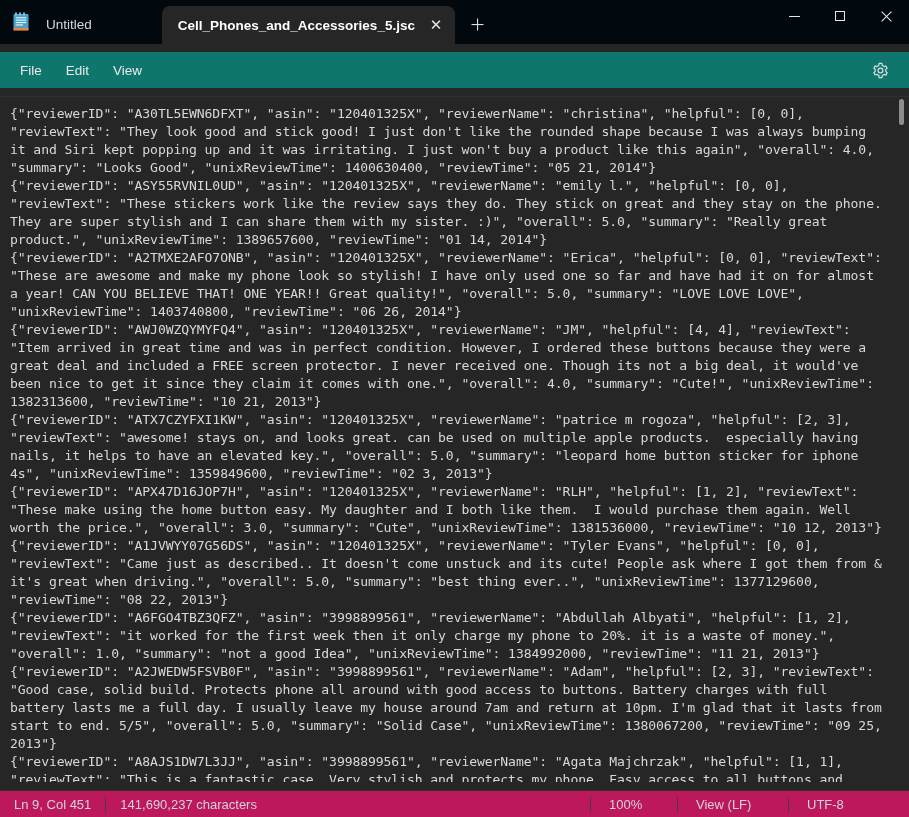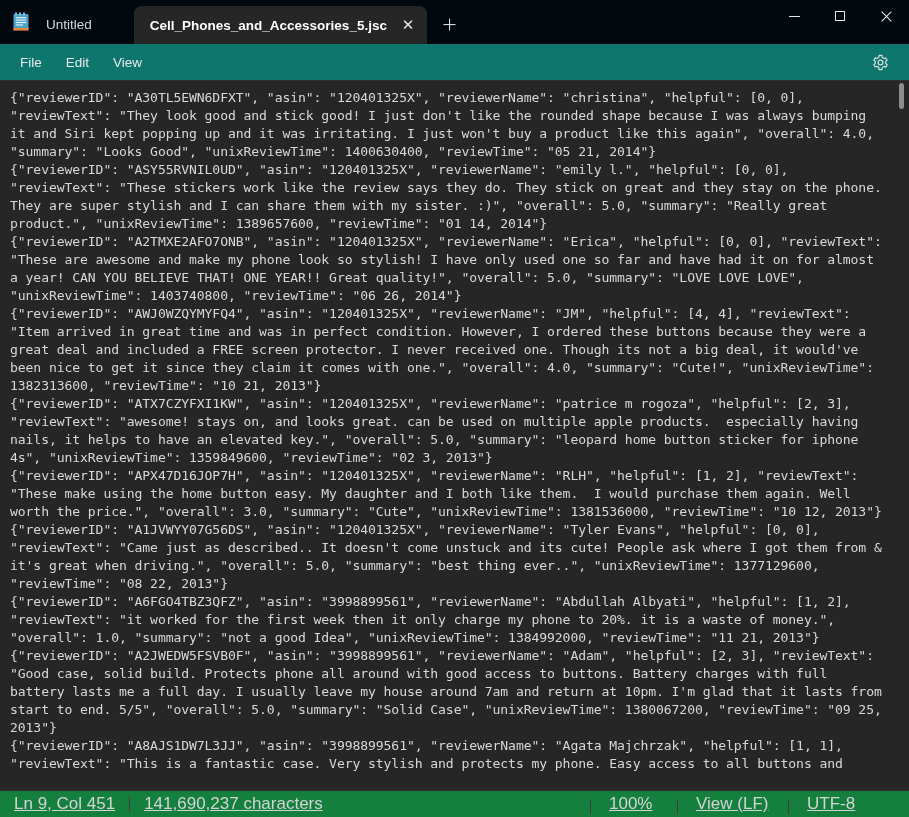--- a/index.html
+++ b/index.html
@@ -6,20 +6,21 @@
   html, body {
     width: 909px; height: 817px;
     overflow: hidden;
     background: #202020;
     font-family: "Liberation Sans", sans-serif;
   }
   #app {
     width: 909px; height: 817px;
     display: flex; flex-direction: column;
     background: #262626;
+    gap: 8px;
   }
 
   
   .titlebar {
     height: 44px;
     background: #01090f;
     display: flex;
     align-items: flex-end;
     position: relative;
     flex: 0 0 44px;
@@ -34,21 +35,21 @@
     color: #d4d9dd;
     font-size: 13.5px;
     margin: 0 0 12px 16px;
     white-space: nowrap;
     flex: 0 0 auto;
   }
   .tabstrip {
     display: flex;
     align-items: flex-end;
     height: 44px;
-    margin-left: 42px;
+    margin-left: 70px;
     flex: 1 1 auto;
     min-width: 0;
   }
   .tab {
     height: 38px;
     background: #262626;
     border-radius: 8px 8px 0 0;
     display: flex;
     align-items: center;
     padding: 0 8px 0 16px;
@@ -155,28 +156,27 @@
     position: absolute;
     top: 2px; left: 4px;
     width: 5px; height: 26px;
     background: #8d8d8d;
     border-radius: 3px;
   }
 
   
   .statusbar {
     height: 27px;
-    background: #15803d;
+    background: #be185d;
     display: flex;
     align-items: center;
     color: #d2d4d6;
-    font-size: 17px;
+    font-size: 13px;
     flex: 0 0 27px;
     border-top: 1px solid #303030;
-    text-decoration: underline;
   }
   .sb-left { display: flex; align-items: center; }
   .sb-right { display: flex; align-items: flex-end; margin-left: auto; }
   .sb-cell { padding: 0 14px; white-space: nowrap; }
   .sb-cell.first { padding-left: 14px; }
   .sb-sep { width: 1px; height: 15px; background: #3d3f41; }
   .sb-zoom { width: 86px; text-align: left; padding-left: 18px; }
   .sb-eol  { width: 110px; text-align: left; padding-left: 18px; }
   .sb-enc  { width: 120px; text-align: left; padding-left: 18px; }
 </style>

